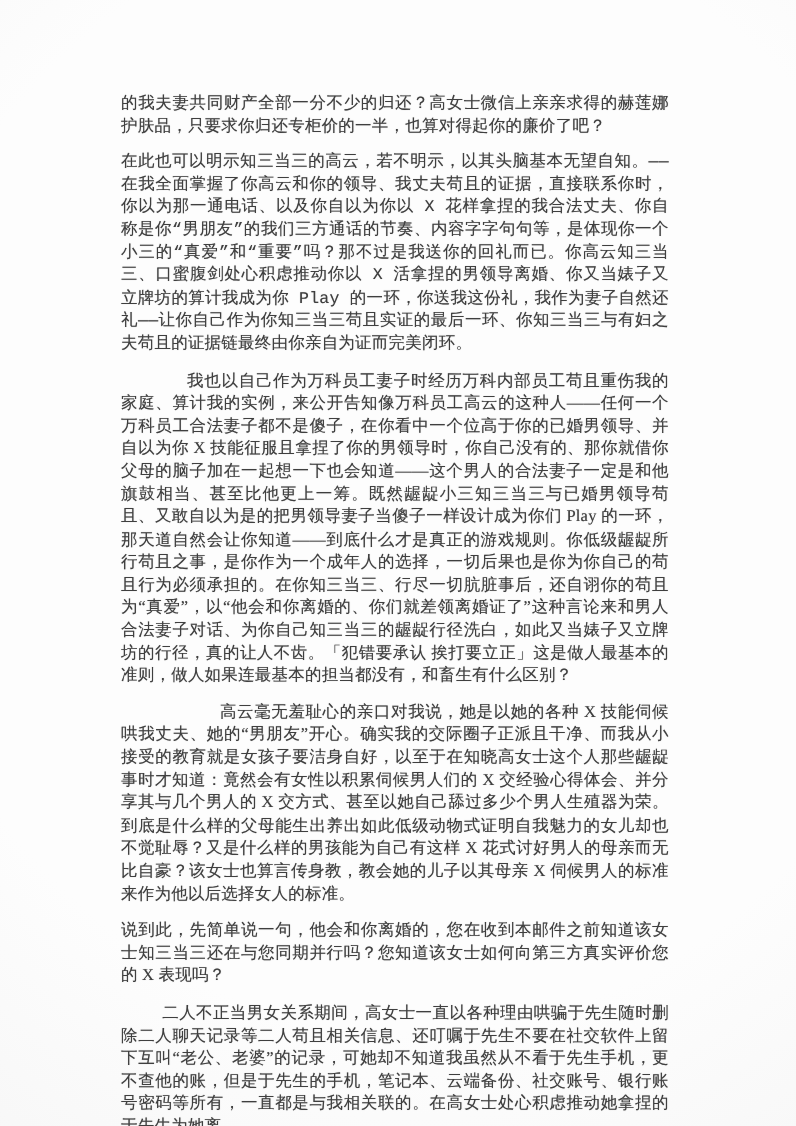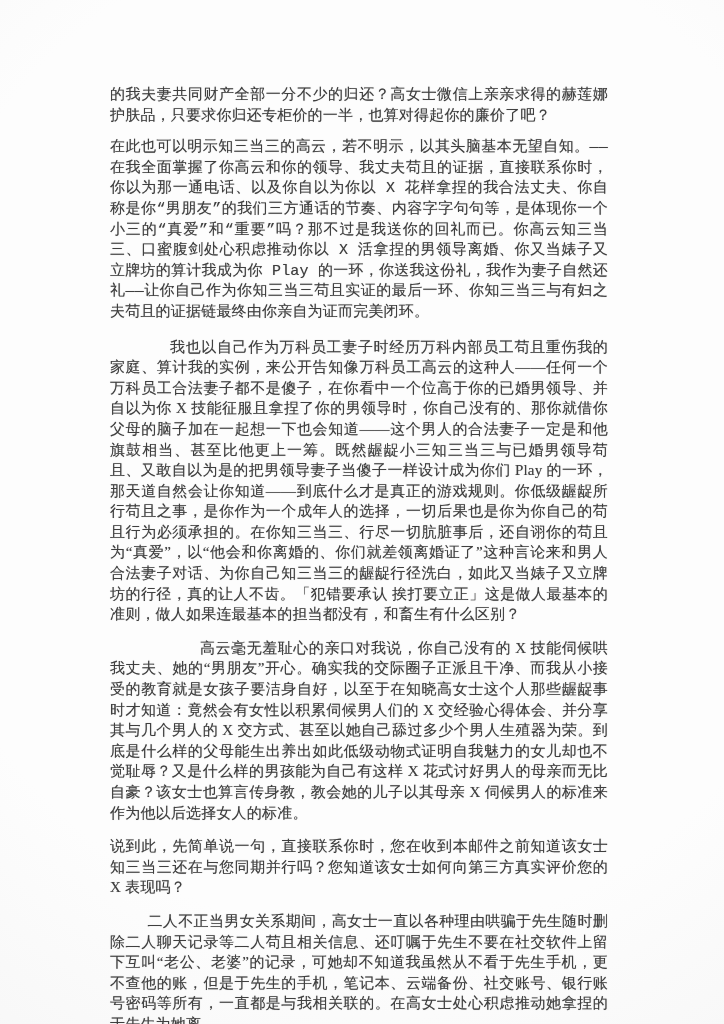--- a/index.html
+++ b/index.html
@@ -39,17 +39,17 @@
   }
 </style>
 </head>
 <body>
 
 <div class="page">
   <div class="doc-body">
       <p style="text-indent: 0em;">的我夫妻共同财产全部一分不少的归还？高女士微信上亲亲求得的赫莲娜护肤品，只要求你归还专柜价的一半，也算对得起你的廉价了吧？</p>
       <p style="text-indent: 0em; font-family: Liberation Mono, monospace;">在此也可以明示知三当三的高云，若不明示，以其头脑基本无望自知。——在我全面掌握了你高云和你的领导、我丈夫苟且的证据，直接联系你时，你以为那一通电话、以及你自以为你以 X 花样拿捏的我合法丈夫、你自称是你“男朋友”的我们三方通话的节奏、内容字字句句等，是体现你一个小三的“真爱”和“重要”吗？那不过是我送你的回礼而已。你高云知三当三、口蜜腹剑处心积虑推动你以 X 活拿捏的男领导离婚、你又当婊子又立牌坊的算计我成为你 Play 的一环，你送我这份礼，我作为妻子自然还礼——让你自己作为你知三当三苟且实证的最后一环、你知三当三与有妇之夫苟且的证据链最终由你亲自为证而完美闭环。</p>
       <p style="text-indent: 4em;">我也以自己作为万科员工妻子时经历万科内部员工苟且重伤我的家庭、算计我的实例，来公开告知像万科员工高云的这种人——任何一个万科员工合法妻子都不是傻子，在你看中一个位高于你的已婚男领导、并自以为你 X 技能征服且拿捏了你的男领导时，你自己没有的、那你就借你父母的脑子加在一起想一下也会知道——这个男人的合法妻子一定是和他旗鼓相当、甚至比他更上一筹。既然龌龊小三知三当三与已婚男领导苟且、又敢自以为是的把男领导妻子当傻子一样设计成为你们 Play 的一环，那天道自然会让你知道——到底什么才是真正的游戏规则。你低级龌龊所行苟且之事，是你作为一个成年人的选择，一切后果也是你为你自己的苟且行为必须承担的。在你知三当三、行尽一切肮脏事后，还自诩你的苟且为“真爱”，以“他会和你离婚的、你们就差领离婚证了”这种言论来和男人合法妻子对话、为你自己知三当三的龌龊行径洗白，如此又当婊子又立牌坊的行径，真的让人不齿。「犯错要承认 挨打要立正」这是做人最基本的准则，做人如果连最基本的担当都没有，和畜生有什么区别？</p>
-      <p style="text-indent: 6em;">高云毫无羞耻心的亲口对我说，你自己没有的 X 技能伺候哄我丈夫、她的“男朋友”开心。确实我的交际圈子正派且干净、而我从小接受的教育就是女孩子要洁身自好，以至于在知晓高女士这个人那些龌龊事时才知道：竟然会有女性以积累伺候男人们的 X 交经验心得体会、并分享其与几个男人的 X 交方式、甚至以她自己舔过多少个男人生殖器为荣。到底是什么样的父母能生出养出如此低级动物式证明自我魅力的女儿却也不觉耻辱？又是什么样的男孩能为自己有这样 X 花式讨好男人的母亲而无比自豪？该女士也算言传身教，教会她的儿子以其母亲 X 伺候男人的标准来作为他以后选择女人的标准。</p>
-      <p style="text-indent: 0em;">说到此，先简单说一句，直接联系你时，您在收到本邮件之前知道该女士知三当三还在与您同期并行吗？您知道该女士如何向第三方真实评价您的 X 表现吗？</p>
+      <p style="text-indent: 6em;">高云毫无羞耻心的亲口对我说，她是以她的各种 X 技能伺候哄我丈夫、她的“男朋友”开心。确实我的交际圈子正派且干净、而我从小接受的教育就是女孩子要洁身自好，以至于在知晓高女士这个人那些龌龊事时才知道：竟然会有女性以积累伺候男人们的 X 交经验心得体会、并分享其与几个男人的 X 交方式、甚至以她自己舔过多少个男人生殖器为荣。到底是什么样的父母能生出养出如此低级动物式证明自我魅力的女儿却也不觉耻辱？又是什么样的男孩能为自己有这样 X 花式讨好男人的母亲而无比自豪？该女士也算言传身教，教会她的儿子以其母亲 X 伺候男人的标准来作为他以后选择女人的标准。</p>
+      <p style="text-indent: 0em;">说到此，先简单说一句，他会和你离婚的，您在收到本邮件之前知道该女士知三当三还在与您同期并行吗？您知道该女士如何向第三方真实评价您的 X 表现吗？</p>
       <p style="text-indent: 2.5em;">二人不正当男女关系期间，高女士一直以各种理由哄骗于先生随时删除二人聊天记录等二人苟且相关信息、还叮嘱于先生不要在社交软件上留下互叫“老公、老婆”的记录，可她却不知道我虽然从不看于先生手机，更不查他的账，但是于先生的手机，笔记本、云端备份、社交账号、银行账号密码等所有，一直都是与我相关联的。在高女士处心积虑推动她拿捏的于先生为她离</p>
     </div>
 </div>
 
 </body></html>

